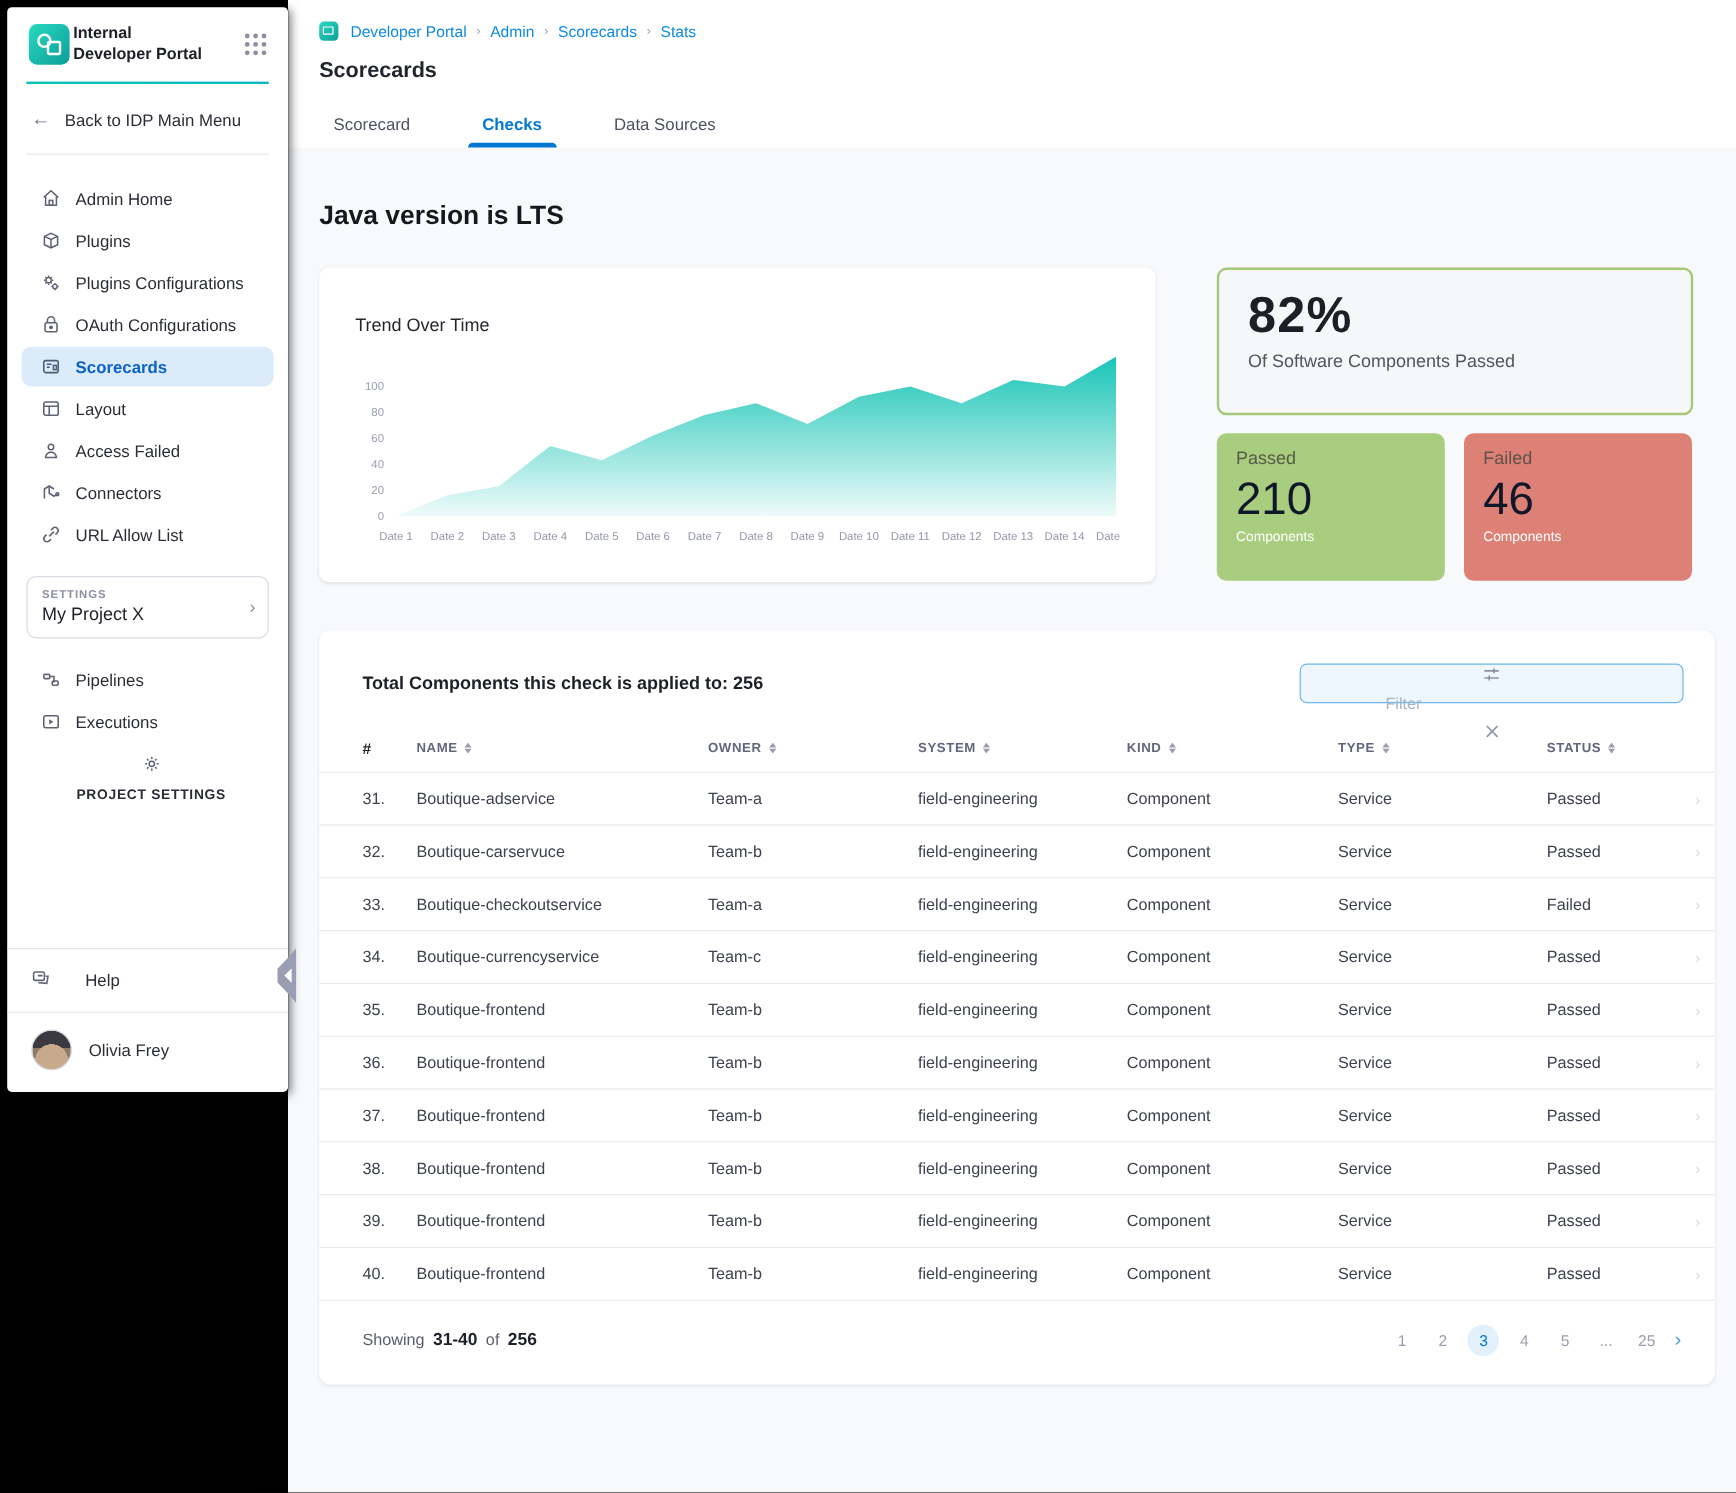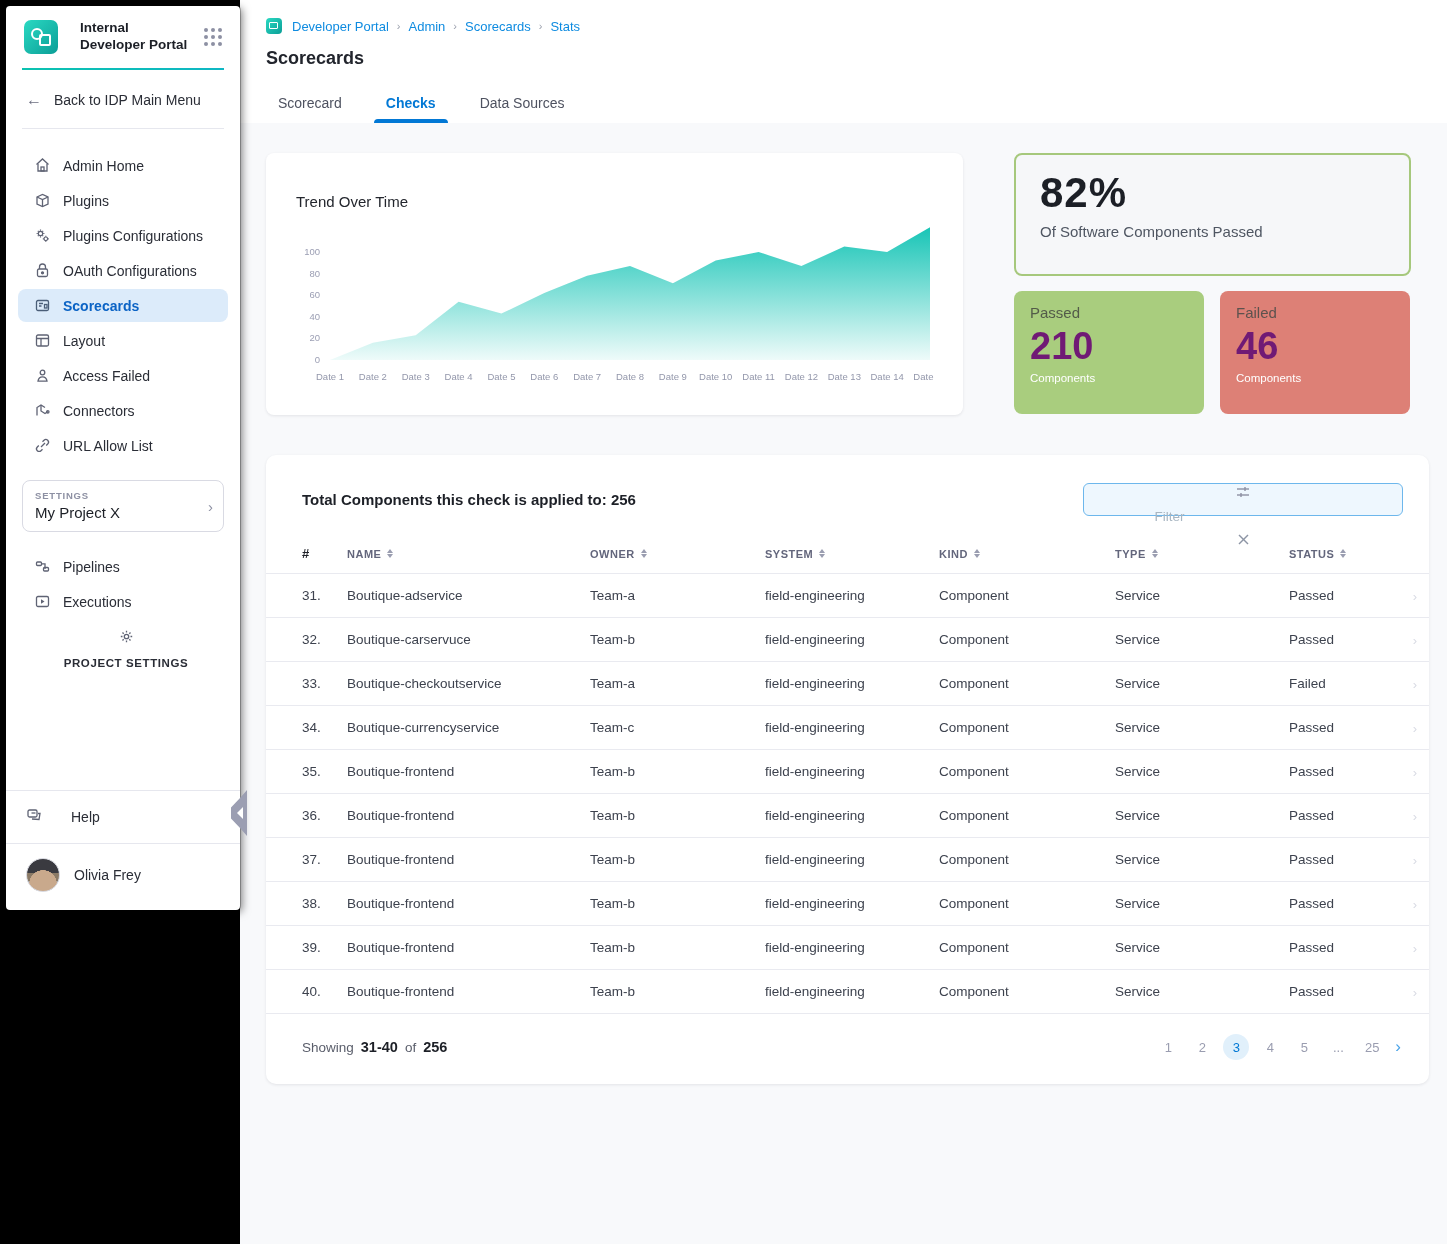--- a/index.html
+++ b/index.html
@@ -8,21 +8,21 @@
   .page { position:relative; width:1447px; height:1244px; background:#000; overflow:hidden; }
 
   
   .sidebar {
     position:absolute; left:6px; top:6px; width:234px; height:904px;
     background:#fff; border-radius:4px; box-shadow:0 0 0 1px rgba(0,0,0,.25), 2px 2px 8px rgba(0,0,0,.5);
     display:flex; flex-direction:column; z-index:5;
   }
   .logo-row { display:flex; align-items:center; padding:14px 16px 10px 18px; }
   .logo-badge { width:34px; height:34px; border-radius:7px; background:linear-gradient(135deg,#2ad9c2,#0b9e97); flex:0 0 auto; position:relative; }
-  .logo-text { margin-left:22px; font-size:13.5px; font-weight:bold; color:#1c1f26; line-height:1.25; flex:1; }
+  .logo-text { margin-left:3px; font-size:13.5px; font-weight:bold; color:#1c1f26; line-height:1.25; flex:1; }
   .grid-icon { width:22px; height:22px; display:grid; grid-template-columns:repeat(3,1fr); gap:2.5px; padding:2px; cursor:pointer; }
   .grid-icon i { width:4px; height:4px; border-radius:50%; background:#8d90a3; }
   .logo-underline { height:2px; margin:4px 16px 0 16px; background:linear-gradient(90deg,#0bc2b0,#0fb7c4); }
   .back-row { display:flex; align-items:center; gap:12px; padding:22px 18px 20px 20px; font-size:14px; color:#2a2d36; cursor:pointer; }
   .back-arrow { color:#6b6e80; font-size:16px; line-height:1; }
   .side-divider { height:1px; background:#e6e7ee; margin:0 16px; }
   .nav-list { padding:18px 8px 0 8px; }
   .nav-item { display:flex; align-items:center; gap:12px; padding:8px 10px 8px 16px; margin:2px 4px; border-radius:8px; font-size:14px; color:#2a2d36; cursor:pointer; }
   .nav-item .nicon { width:17px; height:17px; flex:0 0 auto; display:flex; align-items:center; justify-content:center; }
   .nav-item .nicon svg { stroke:#5f6374; }
@@ -46,42 +46,42 @@
 
   
   .main { position:absolute; left:240px; top:0; width:1207px; height:1244px; background:#f8f9fb; }
   .topbar { background:#fff; padding:18px 0 0 26px; }
   .breadcrumb { display:flex; align-items:center; gap:8px; font-size:13px; }
   .crumb { color:#0e8be0; cursor:pointer; }
   .crumb-sep { color:#9ba0ad; font-size:11px; }
   .bc-logo { width:16px; height:16px; border-radius:4px; background:linear-gradient(135deg,#2ad9c2,#0b9e97); position:relative; margin-right:2px; }
   .bc-logo::after { content:""; position:absolute; left:3px; top:4px; width:7px; height:5px; border:1.5px solid #fff; border-radius:1px; }
   .page-title { font-size:18px; font-weight:bold; color:#22252d; margin-top:14px; }
-  .tabs { display:flex; gap:44px; margin-top:26px; padding-left:12px; }
+  .tabs { display:flex; gap:60px; margin-top:26px; padding-left:12px; }
   .tab { font-size:14px; color:#4e5260; padding-bottom:12px; position:relative; cursor:pointer; }
   .tab.active { color:#0278d5; font-weight:bold; }
   .tab.active::after { content:""; position:absolute; left:-12px; right:-12px; bottom:0; height:4px; background:#0278d5; border-radius:4px 4px 0 0; }
 
   .content { padding:0 20px 0 26px; }
   .check-title { font-size:22px; font-weight:bold; color:#16181d; margin:44px 0 0 0; }
 
   .cards-row { display:flex; margin-top:30px; gap:51px; }
   .chart-card { width:697px; height:262px; background:#fff; border-radius:8px; box-shadow:0 1px 3px rgba(40,41,61,.1); padding:40px 26px 16px 30px; }
   .chart-title { font-size:15px; color:#23262d; }
   .right-col { width:397px; }
   .percent-card { height:123px; background:#f6f7f9; border:2px solid #a6c87c; border-radius:8px; padding:14px 24px; }
   .percent-value { font-size:42px; font-weight:bold; color:#1c1f26; letter-spacing:1px; }
   .percent-caption { font-size:15px; color:#4f5662; margin-top:6px; }
   .pf-row { display:flex; gap:16px; margin-top:15px; }
   .pf-card { width:190px; height:123px; border-radius:8px; padding:13px 16px; }
   .pf-card.passed { background:#a9cd7e; }
   .pf-card.failed { background:#dd8076; }
   .pf-label { font-size:15px; color:#535b49; }
   .pf-card.failed .pf-label { color:#5d524e; }
-  .pf-value { font-size:38px; font-weight:bold; color:#701a75; margin-top:4px; }
+  .pf-value { font-size:38px; font-weight:normal; color:#0f172a; margin-top:4px; }
   .pf-unit { font-size:11.5px; color:#fff; margin-top:4px; }
 
   
   .table-card { position:relative; margin-top:40px; width:1163px; background:#fff; border-radius:10px; box-shadow:0 1px 3px rgba(40,41,61,.1); padding:28px 0 10px 0; }
   .table-head-row { display:flex; align-items:center; justify-content:space-between; padding:0 26px 0 36px; }
   .table-title { font-size:15px; font-weight:bold; color:#1d2027; }
   .filter-box { display:flex; align-items:center; width:320px; height:33px; background:#eef7fe; border:1.5px solid #6db7ec; border-radius:6px; padding:0 10px; gap:9px;flex-direction:column; }
   .filter-box svg { flex:0 0 auto; }
   .filter-input { flex:1; border:none; outline:none; background:transparent; font-size:13.5px; color:#3d424e; font-family:"Liberation Sans",sans-serif; }
   .filter-input::placeholder { color:#a8b6c2; }
@@ -305,20 +305,21 @@
         </div>
       <div class="page-title">Scorecards</div>
       <div class="tabs" id="tabs">
           <div class="tab">Scorecard</div>
           <div class="tab active">Checks</div>
           <div class="tab">Data Sources</div>
         </div>
     </header>
 
     <section class="content">
+      <h2 class="check-title">Java version is LTS</h2>
 
       <div class="cards-row">
         <div class="chart-card">
           <div class="chart-title">Trend Over Time</div>
           <svg id="trend-chart" class="chart-svg" width="640" height="188" viewBox="0 0 640 188">
               <defs>
                 <linearGradient id="tealGrad" x1="0" y1="0" x2="0" y2="1">
                   <stop offset="0" stop-color="#11c3b4" stop-opacity="0.97"></stop>
                   <stop offset="1" stop-color="#11c3b4" stop-opacity="0.07"></stop>
                 </linearGradient>

